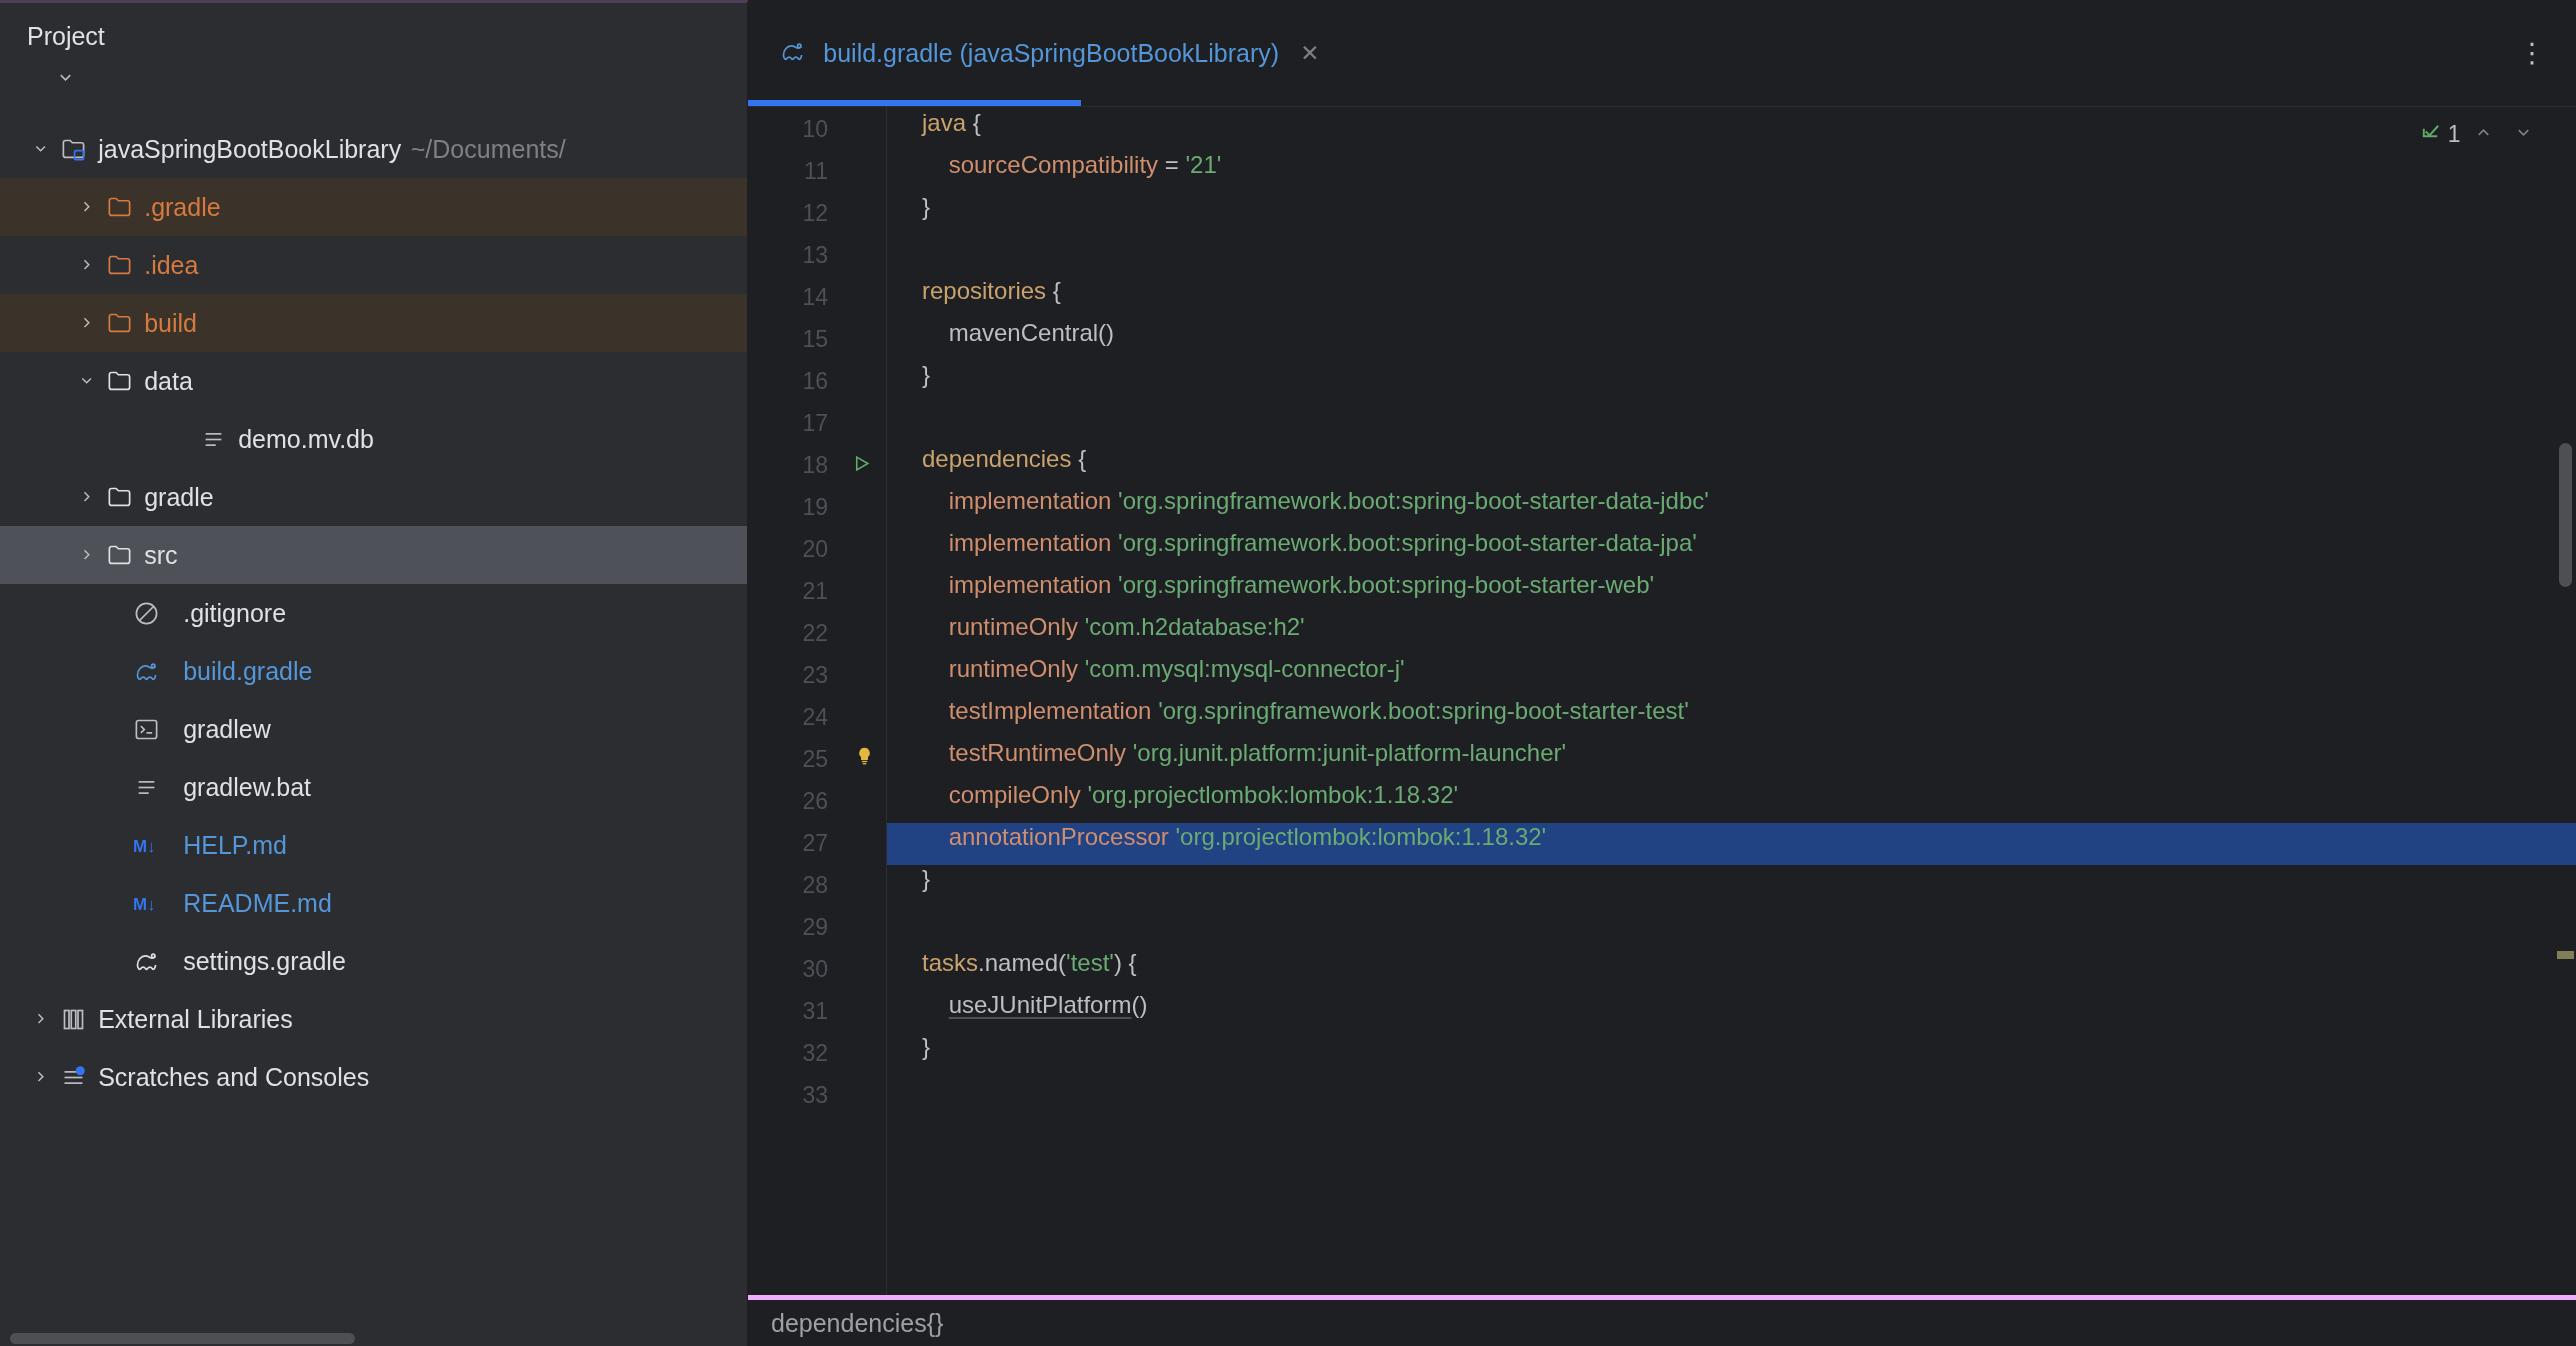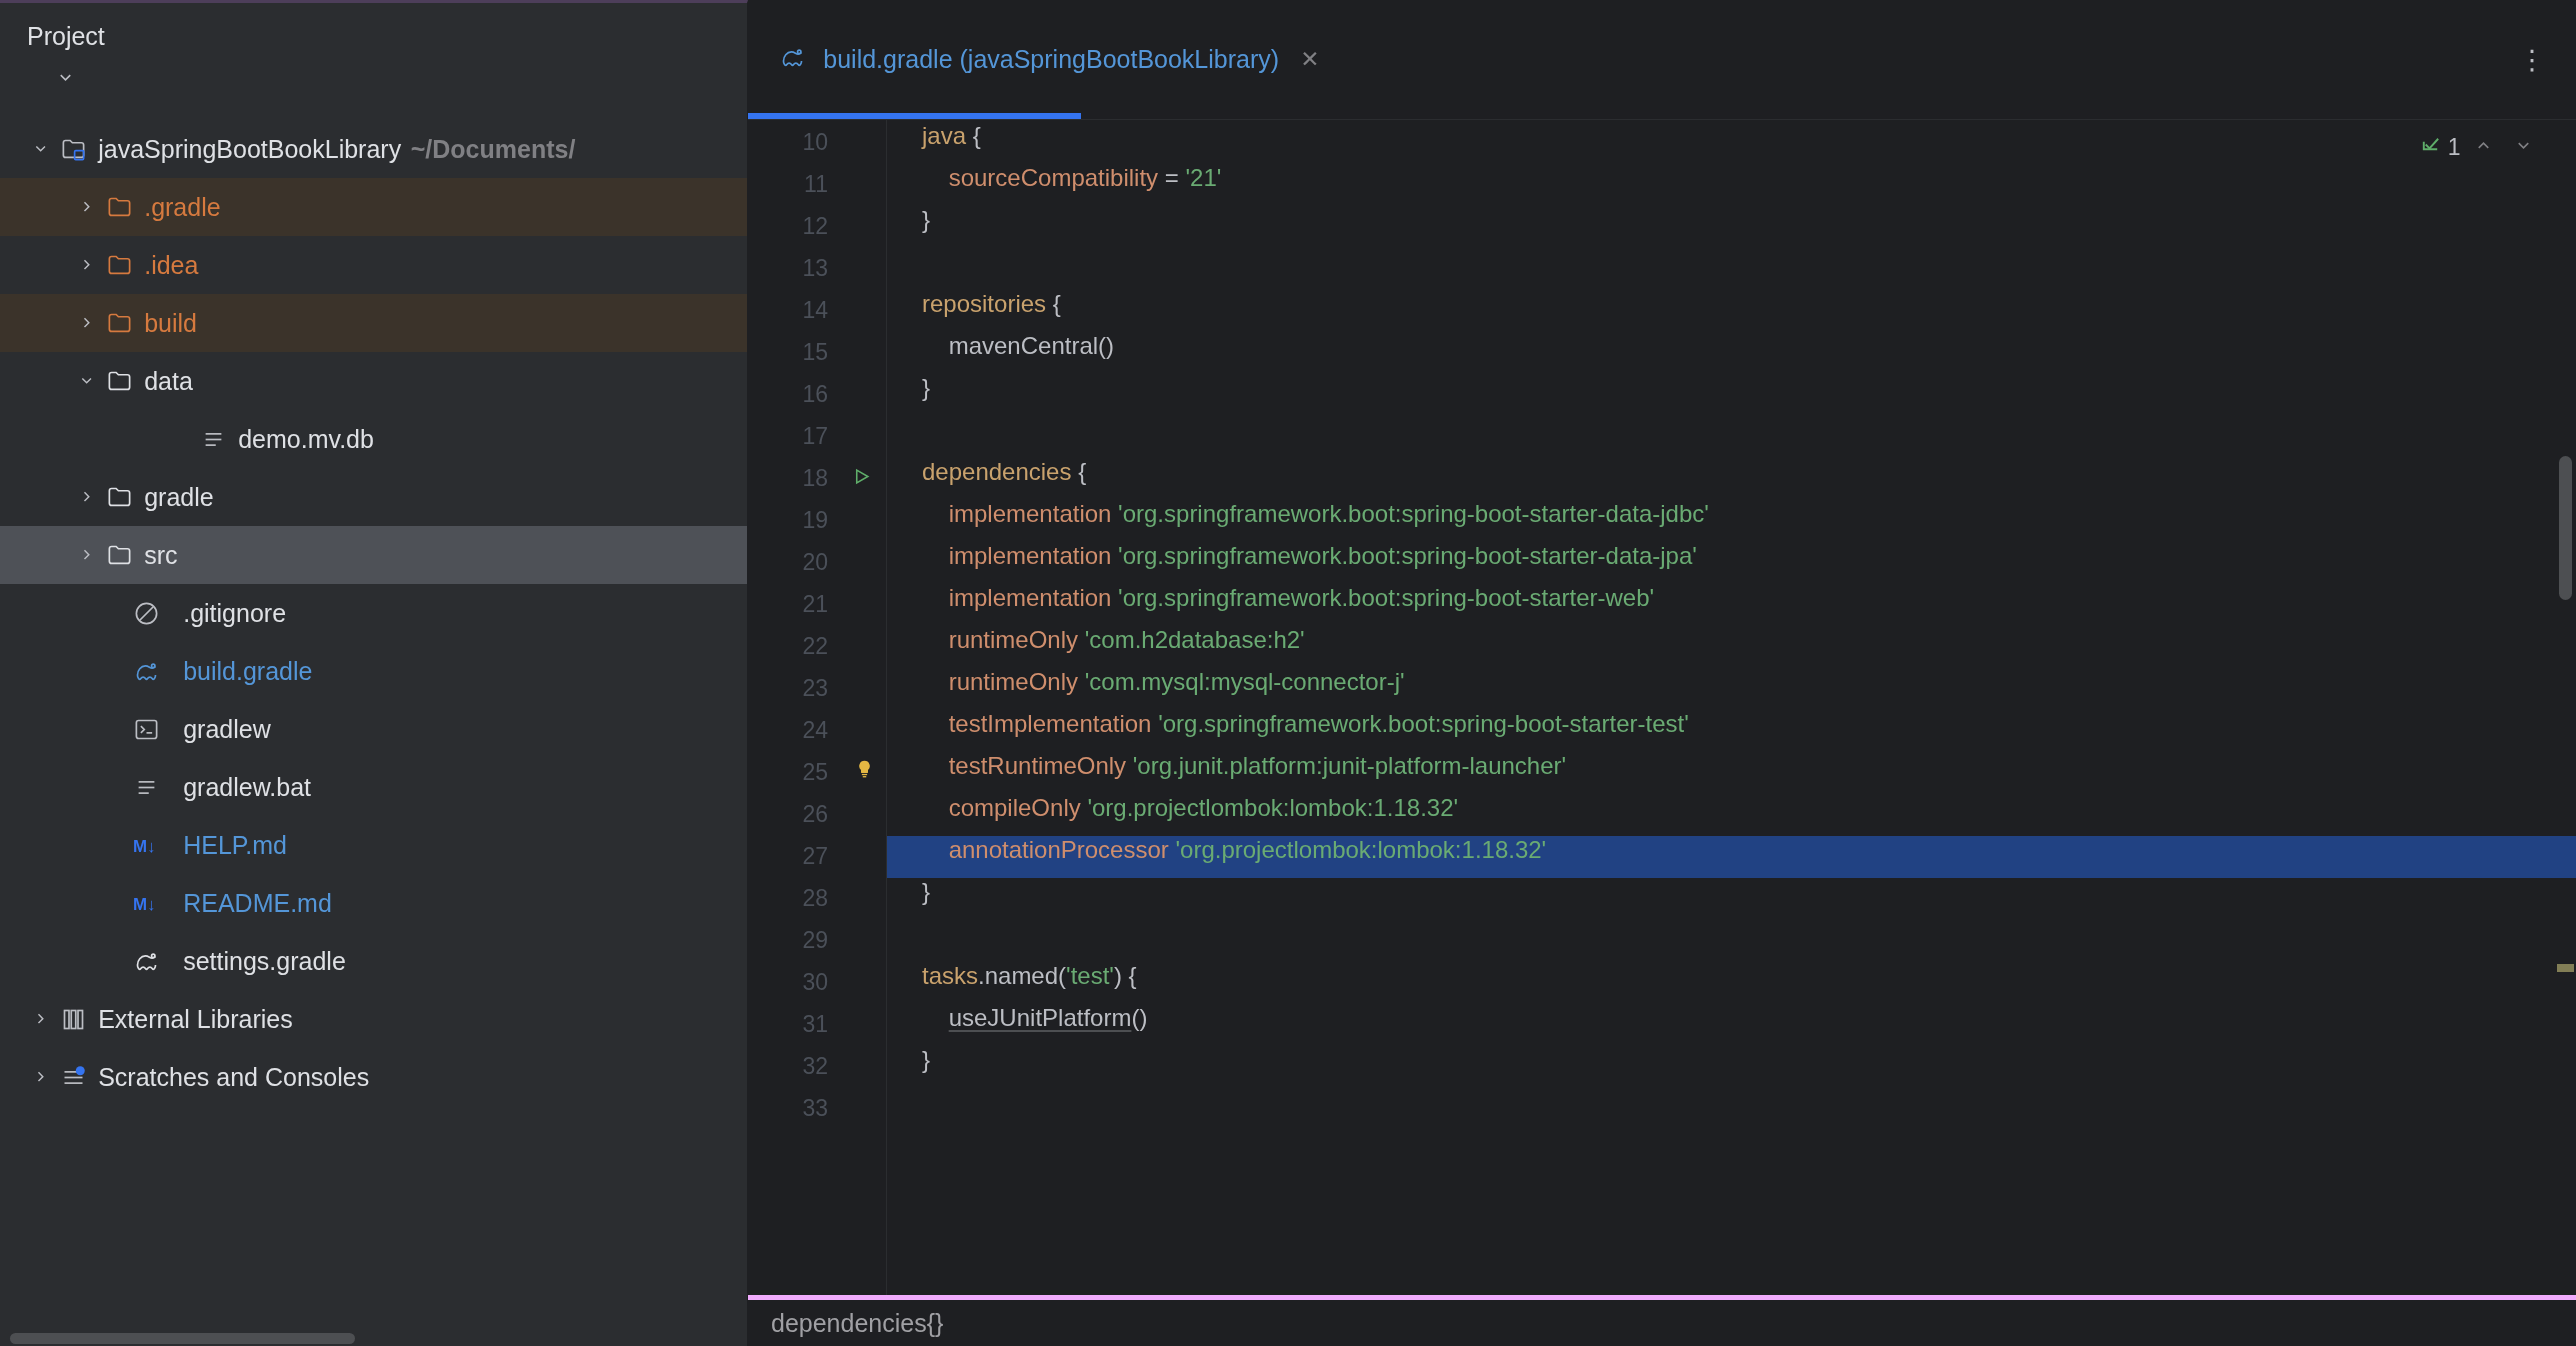--- a/index.html
+++ b/index.html
@@ -70,21 +70,21 @@
       margin-right: 7.7px;
     }
     .tree-icon {
       margin-right: 11.5px;
       display: inline-flex;
       align-items: center;
     }
     .item-orange { color: #d67a3f; }
     .item-blue { color: #5496d8; }
     .item-default { color: #dfe1e5; }
-    .item-grey { color: #808084; font-weight: bold; }
+    .item-grey { color: #808084; }
     .scrollbar-horizontal {
       height: 17.3px;
       background: #2b2d30;
       display: flex;
       align-items: center;
       padding: 0 9.6px;
     }
     .scrollbar-thumb {
       width: 345px;
       height: 11.5px;
@@ -98,21 +98,21 @@
       flex-direction: column;
       background: #1e1f22;
       position: relative;
     }
     .tab-bar {
       display: flex;
       align-items: center;
       justify-content: space-between;
       padding: 0 19px 0 0;
       border-bottom: 1px solid #2b2d30;
-      height: 120px;
+      height: 107px;
       gap: 24px;
     }
     .tab {
       display: flex;
       align-items: center;
       padding: 0 31px;
       height: 100%;
       gap: 17.3px;
       position: relative;
     }

